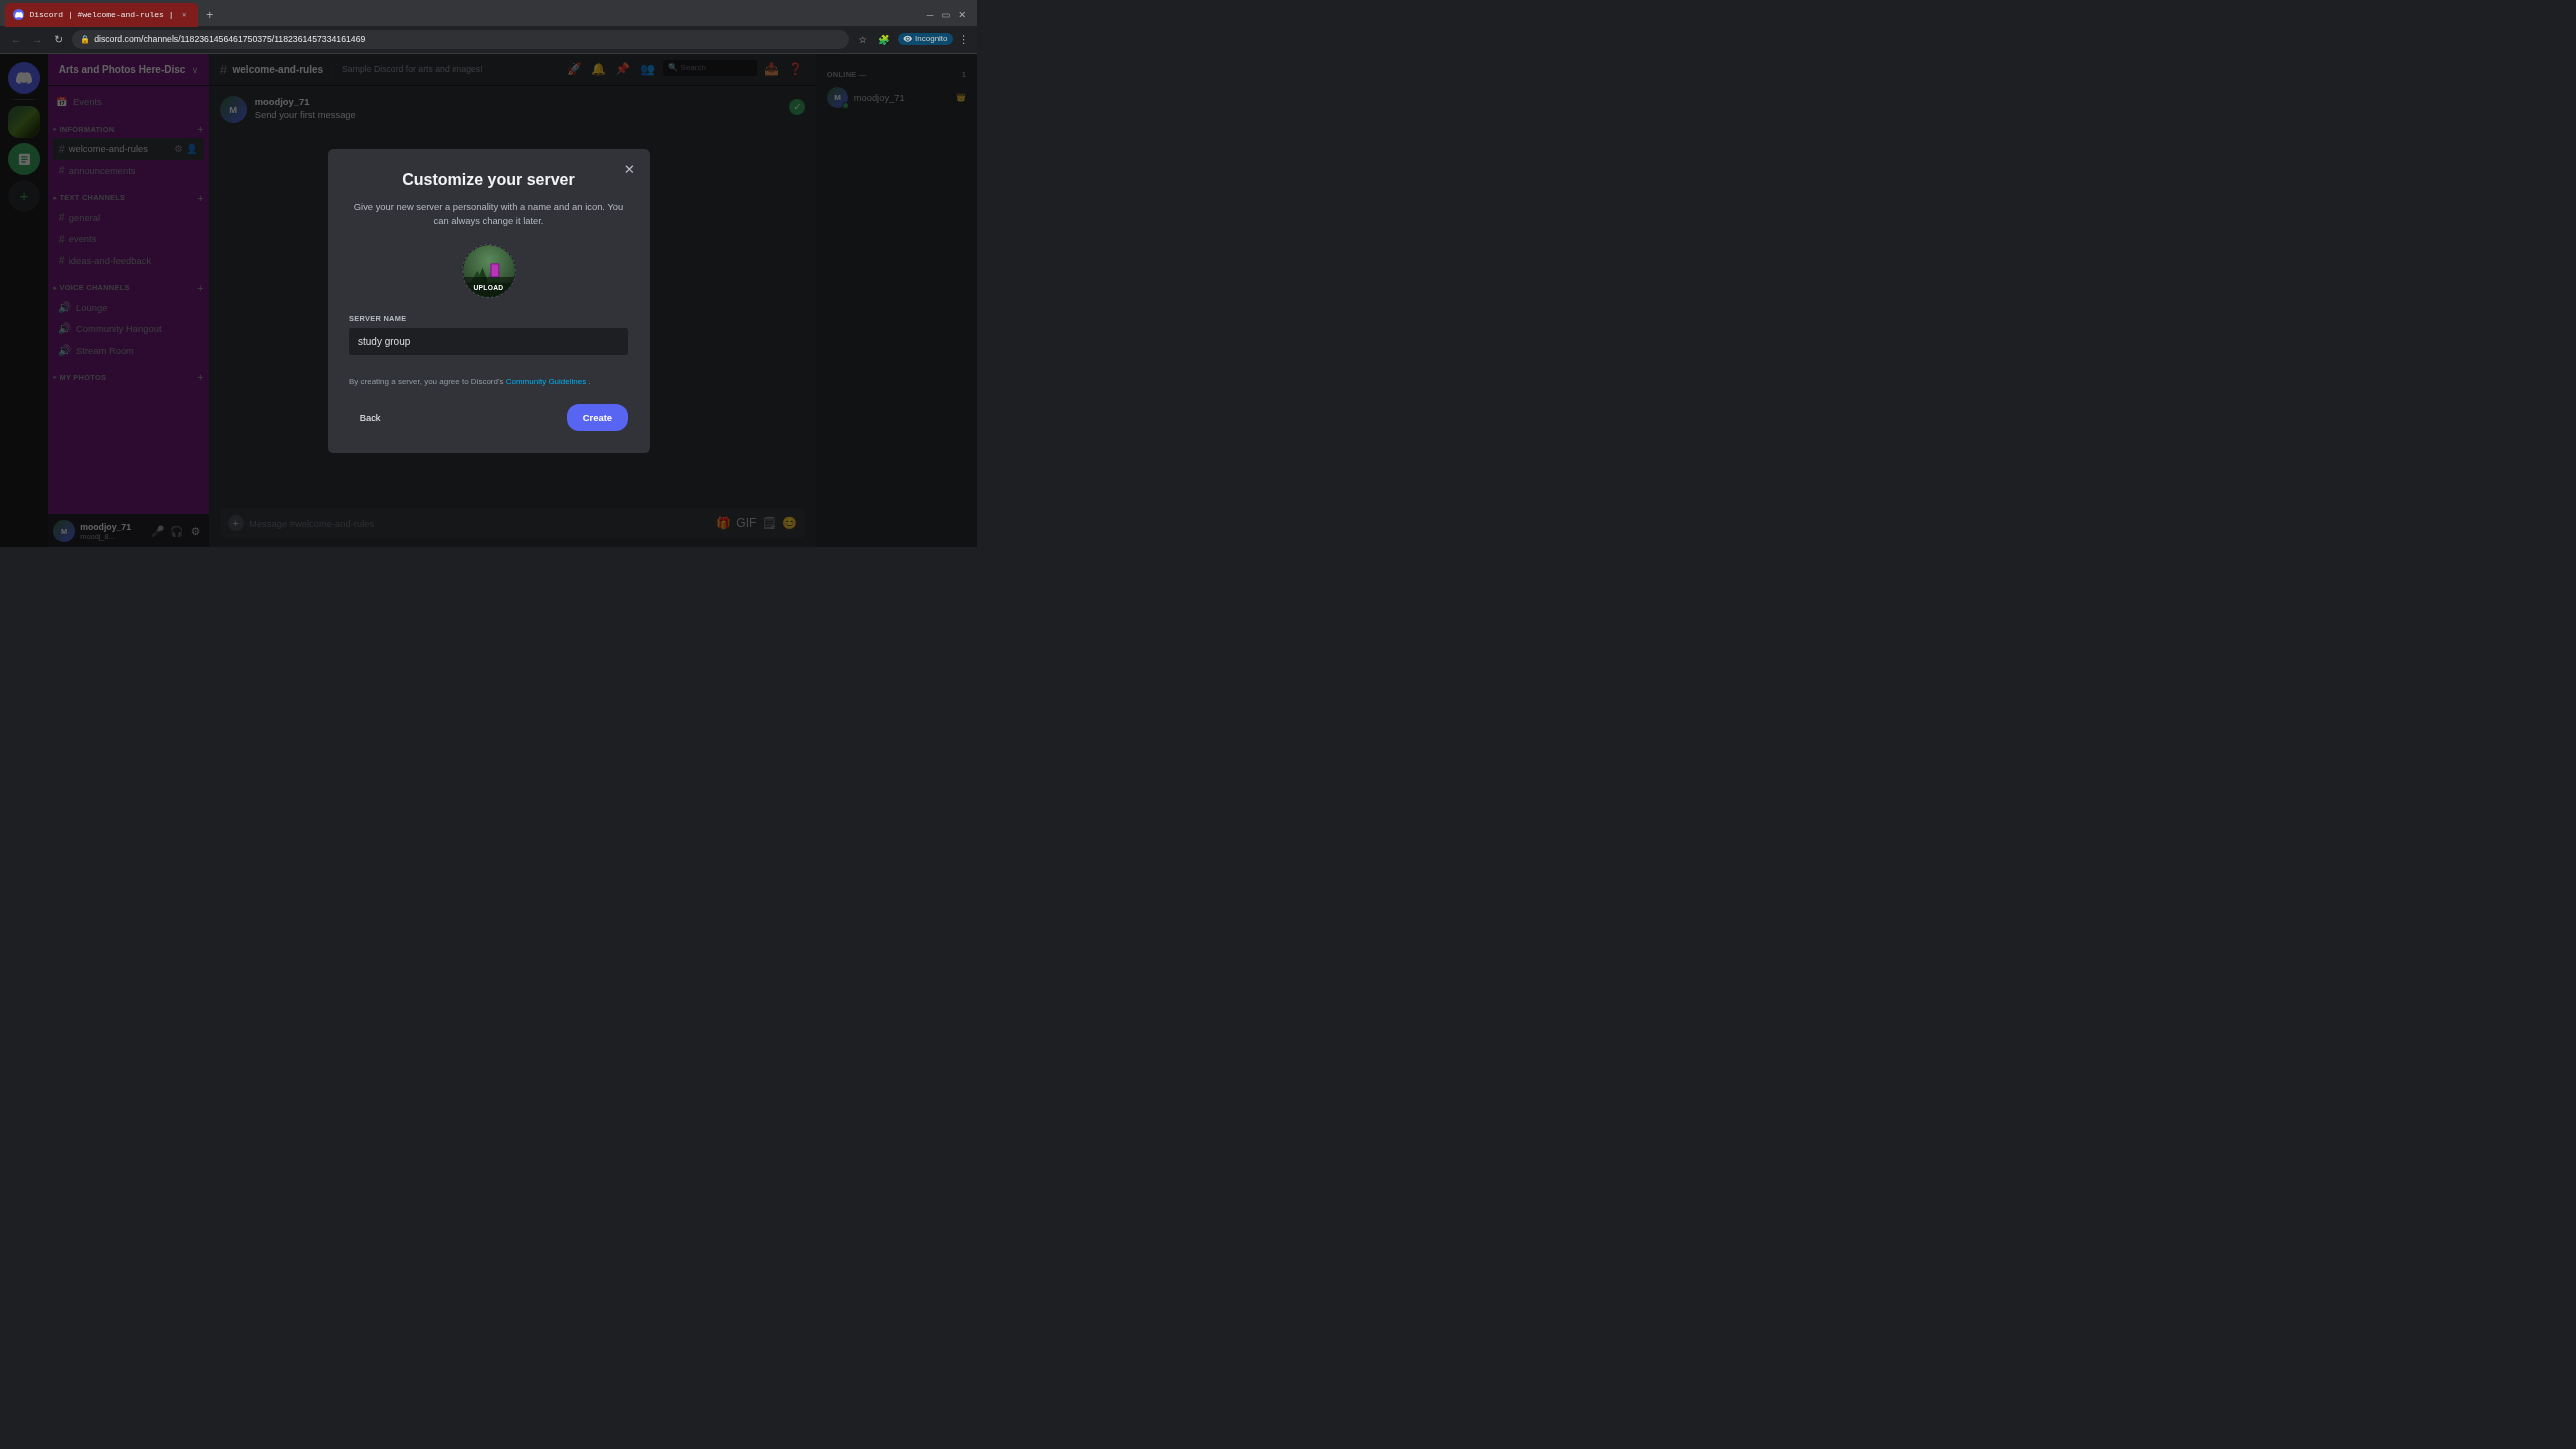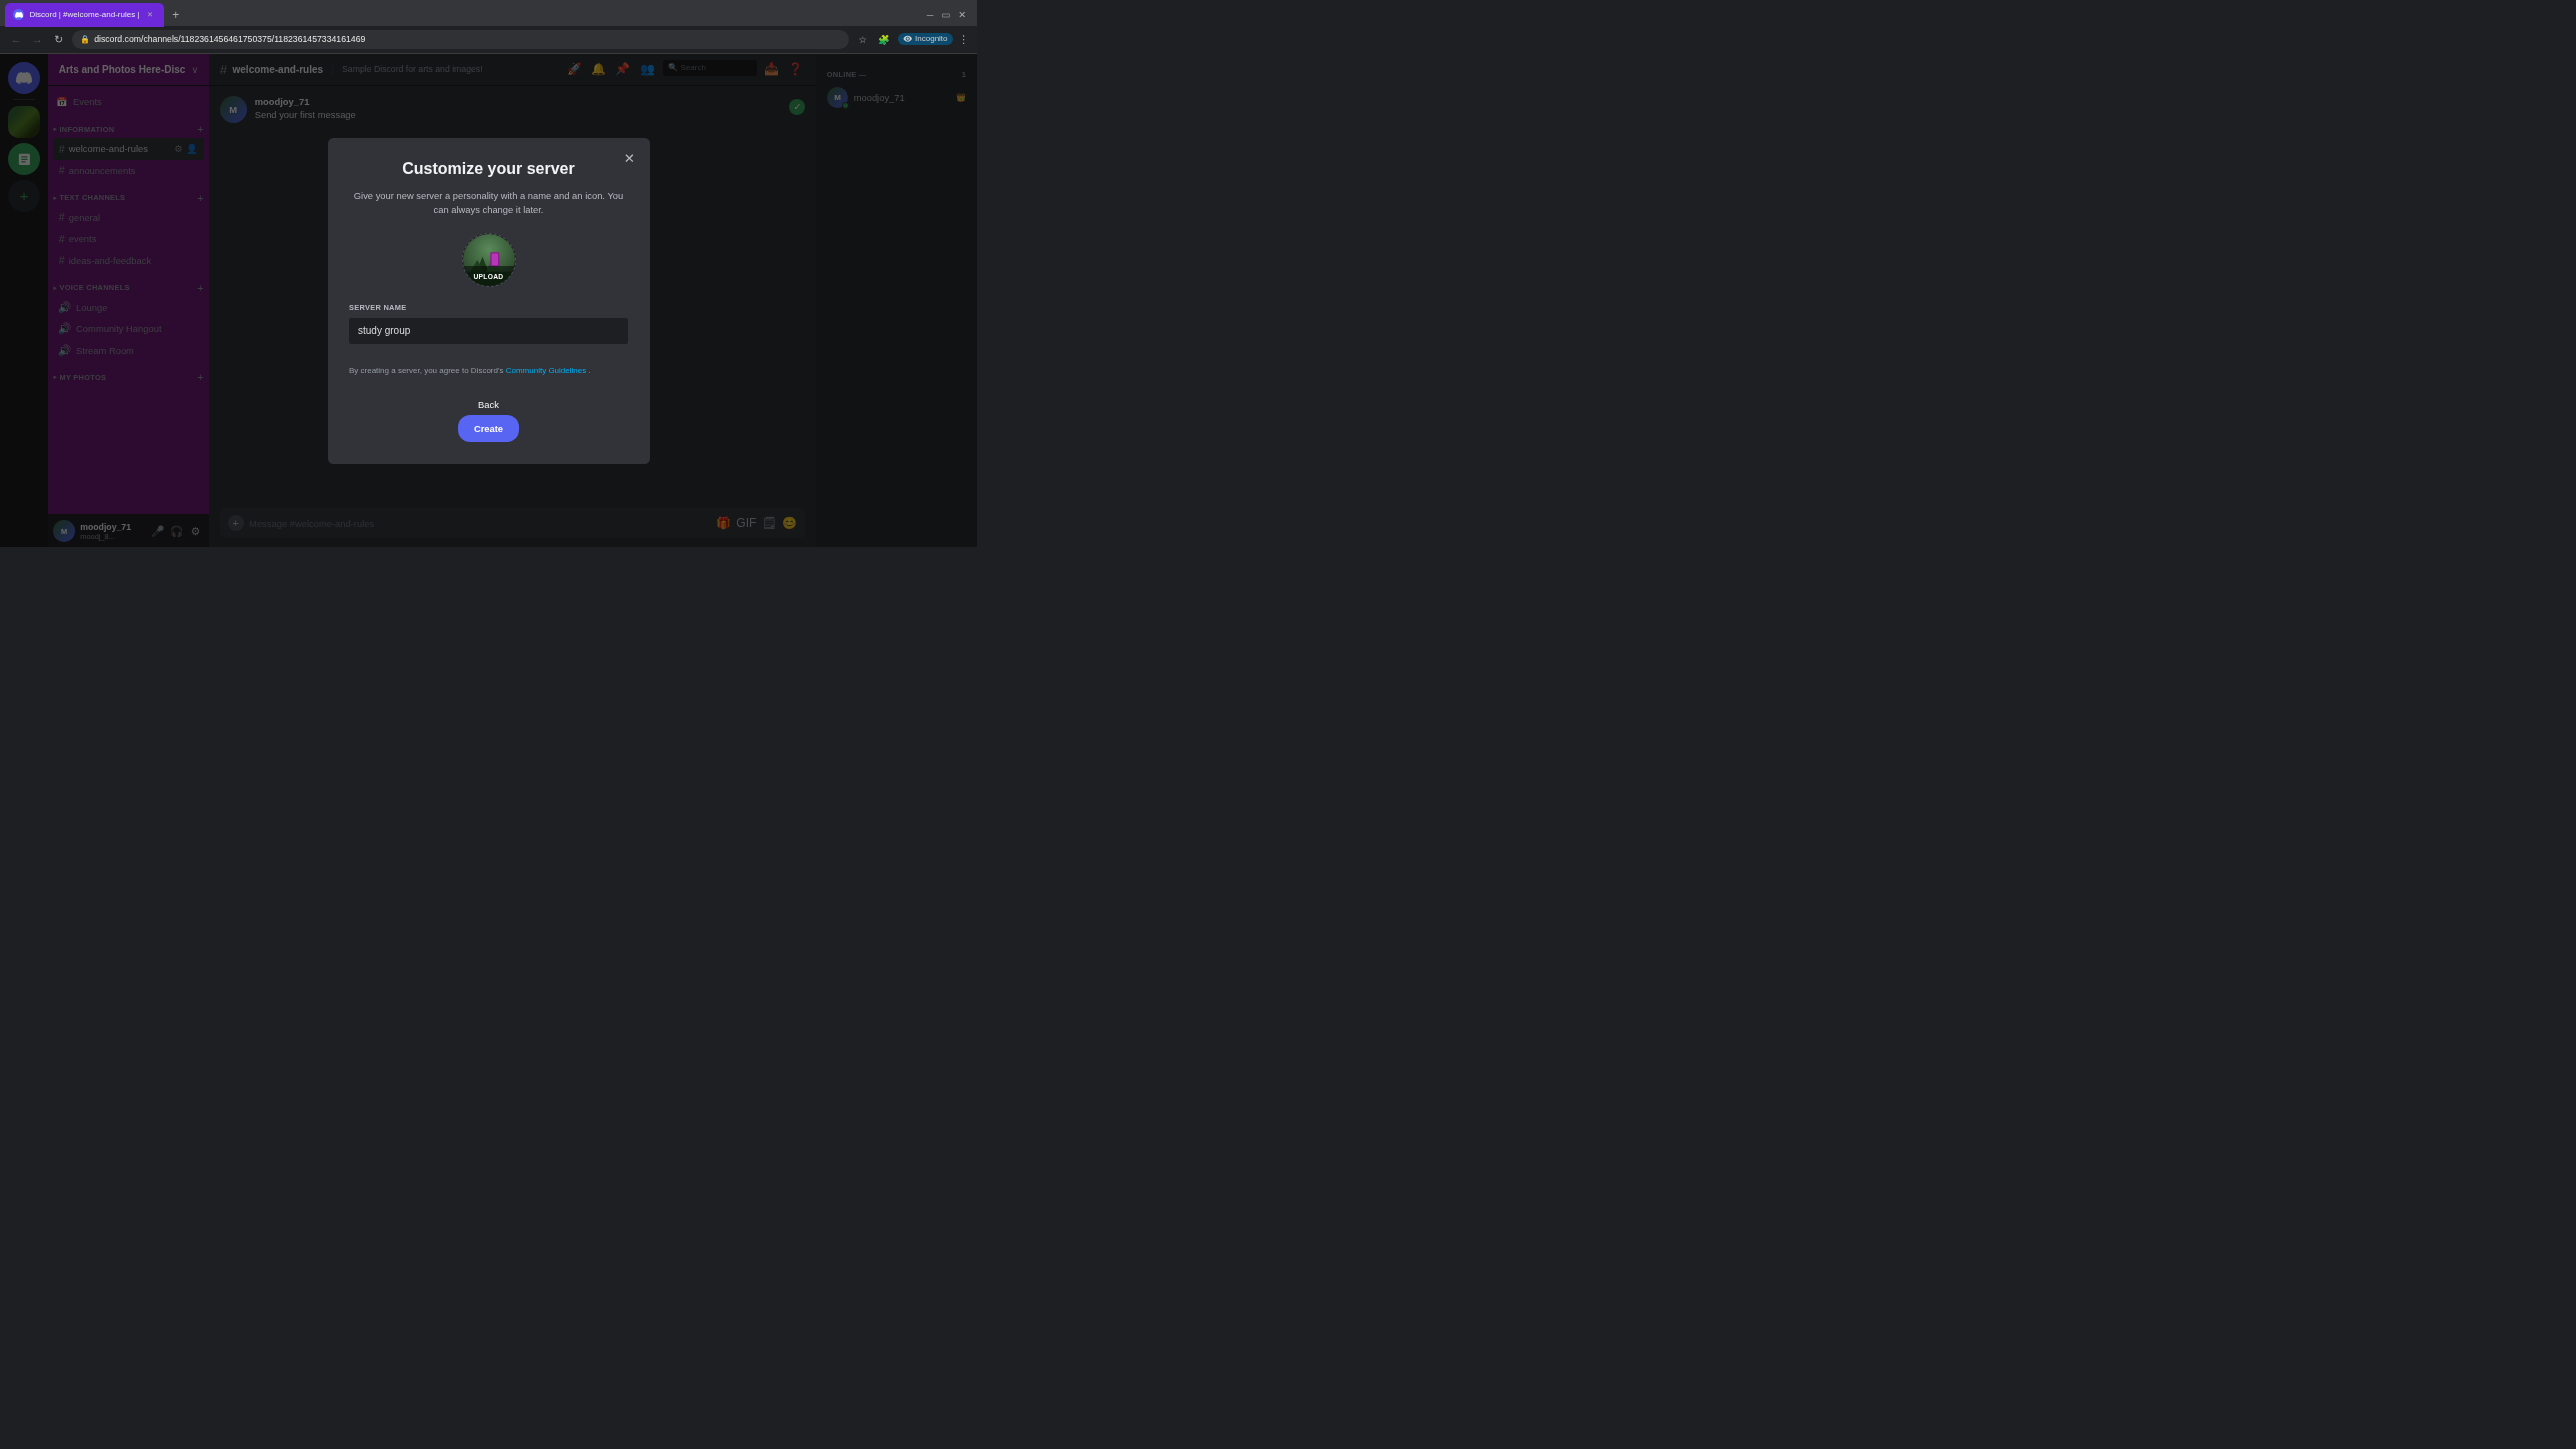--- a/index.html
+++ b/index.html
@@ -21,28 +21,29 @@
     .tab-bar {
       display: flex;
       align-items: center;
       height: 25.5px;
       padding: 4px 5.4px 0;
       background: #35363a;
     }
     .tab {
       display: flex;
       align-items: center;
-      background: #6d28d9;
+      background: #7f1d1d;
       border-radius: 5.4px 5.4px 0 0;
       padding: 12px 8px;
       height: 21.5px;
       min-width: 121px;
       gap: 5.4px;
       color: #e8e8e8;
       font-size: 8px;
+      font-family: Liberation Mono, monospace;
     }
     .tab-favicon {
       width: 10.7px;
       height: 10.7px;
       background: #5865f2;
       border-radius: 50%;
       display: flex;
       align-items: center;
       justify-content: center;
       color: white;
@@ -586,21 +587,20 @@
     .form-hint a {
       color: #00aff4;
       text-decoration: none;
     }
     .modal-footer {
       display: flex;
       justify-content: space-between;
       width: 100%;
       align-items: center;
       margin-top: 16px;
-      flex-direction: column;
     }
     .back-btn {
       background: none;
       border: none;
       color: #f2f3f5;
       font-size: 9.4px;
       cursor: pointer;
       padding: 5.4px 10.7px;
     }
     .create-btn {

